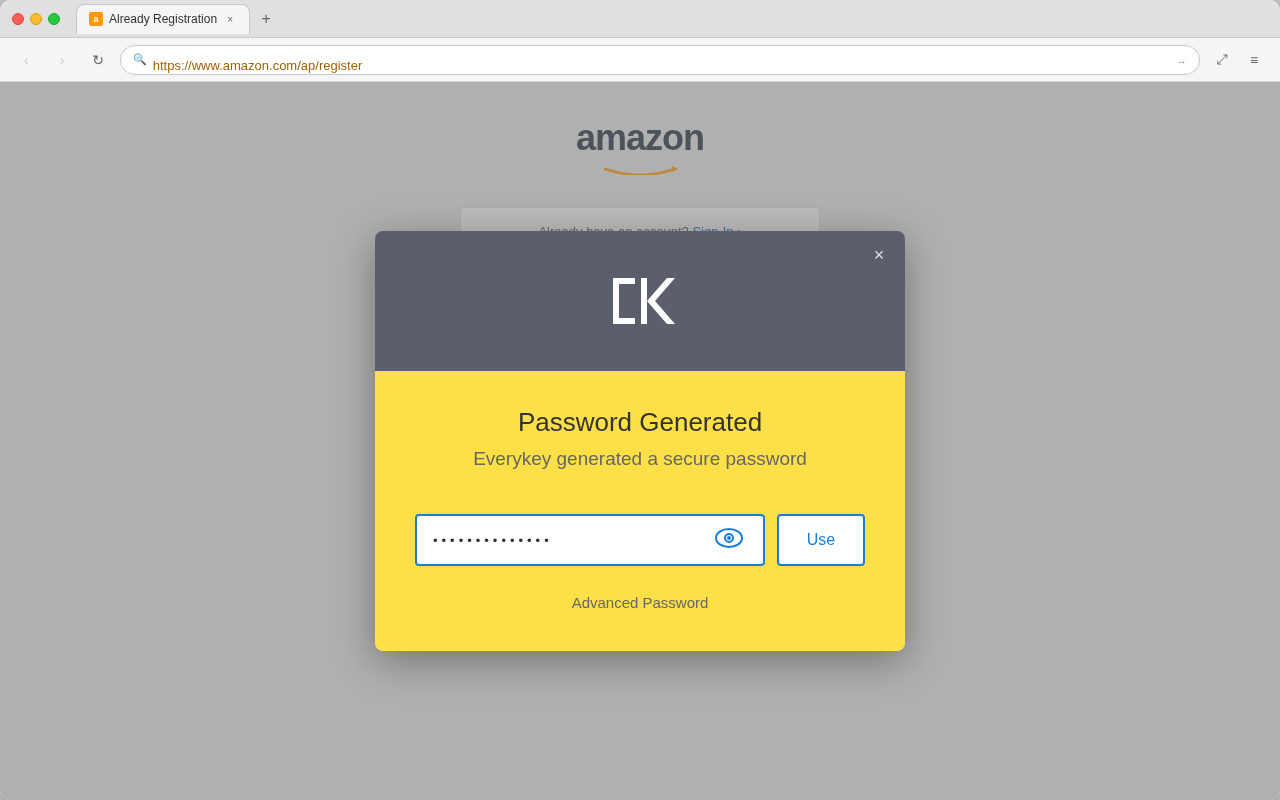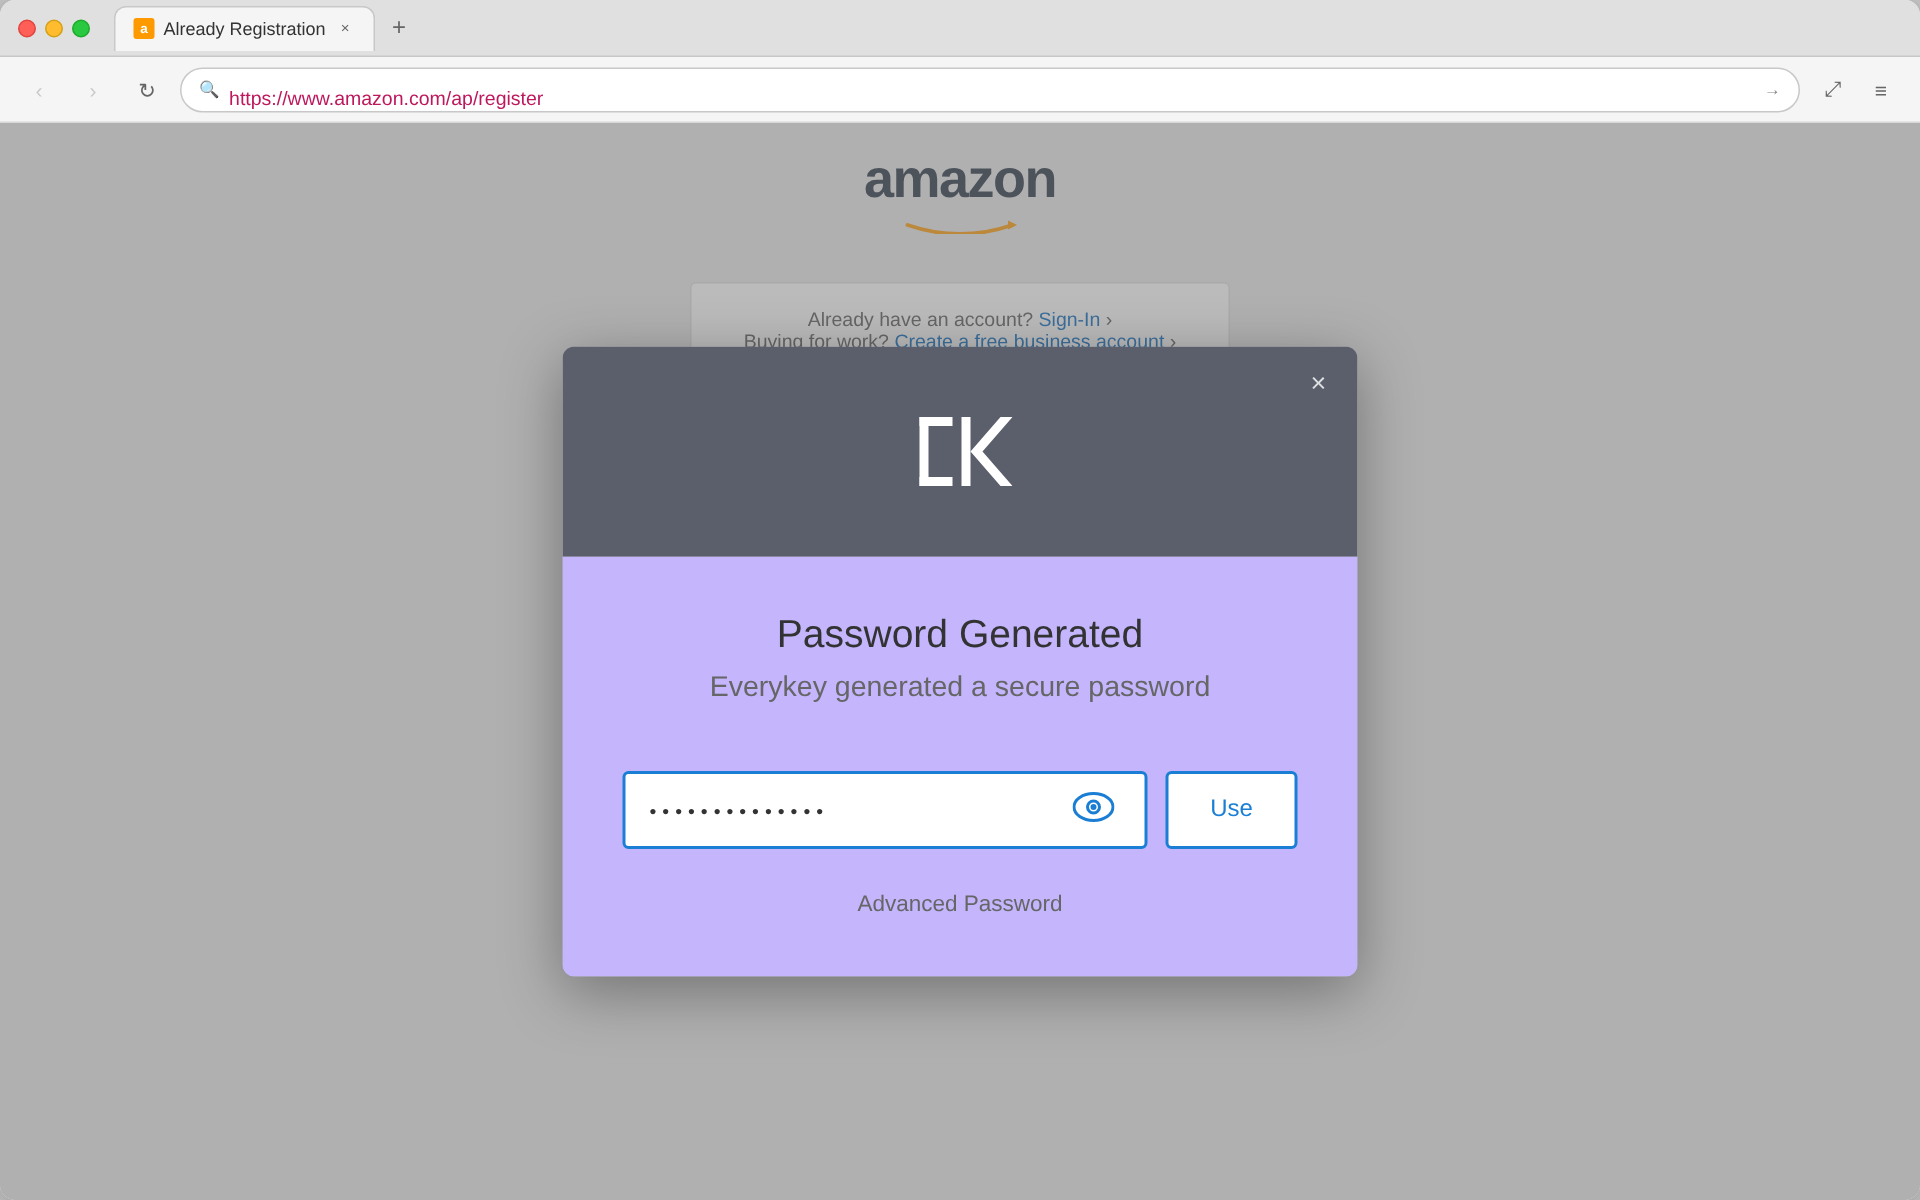--- a/index.html
+++ b/index.html
@@ -150,21 +150,21 @@
     }
 
     .address-bar-icon {
       color: #888;
       font-size: 11px;
     }
 
     .address-text {
       flex: 1;
       font-size: 13px;
-      color: #be185d;
+      color: #a16207;
       margin-top: 12px;
     }
 
     .address-bar-go {
       color: #888;
       font-size: 11px;
     }
 
     .nav-right-btns {
       display: flex;
@@ -183,21 +183,21 @@
     }
 
     
     .amazon-page {
       position: absolute;
       top: 0; left: 0; right: 0; bottom: 0;
       background: #e8e8e8;
       display: flex;
       flex-direction: column;
       align-items: center;
-      padding-top: 16px;
+      padding-top: 35px;
     }
 
     .amazon-logo {
       font-size: 36px;
       font-weight: bold;
       color: #232f3e;
       font-family: 'Arial Black', sans-serif;
       letter-spacing: -1px;
       margin-bottom: 4px;
     }
@@ -289,21 +289,21 @@
       justify-content: center;
     }
 
     
     .ek-logo-svg {
       width: 70px;
       height: 70px;
     }
 
     .modal-body {
-      background: #c4b5fd;
+      background: #fde047;
       padding: 36px 40px 40px;
       text-align: center;
     }
 
     .modal-title {
       font-size: 26px;
       font-weight: 400;
       color: #333;
       margin-bottom: 10px;
     }

